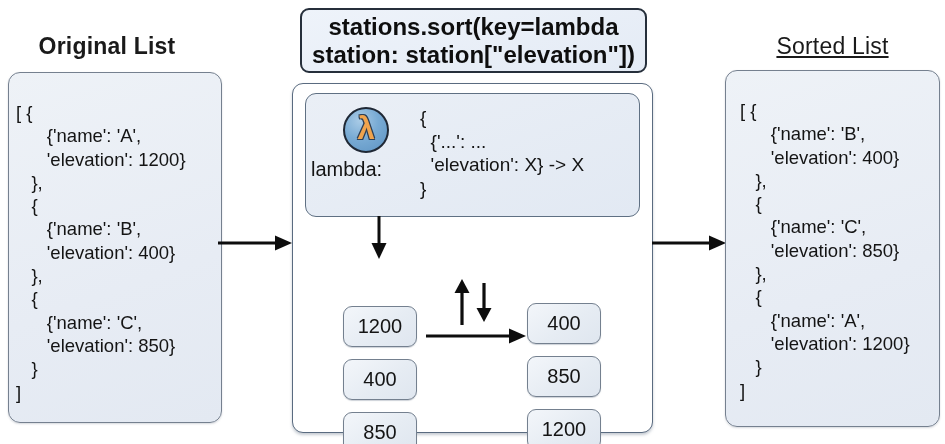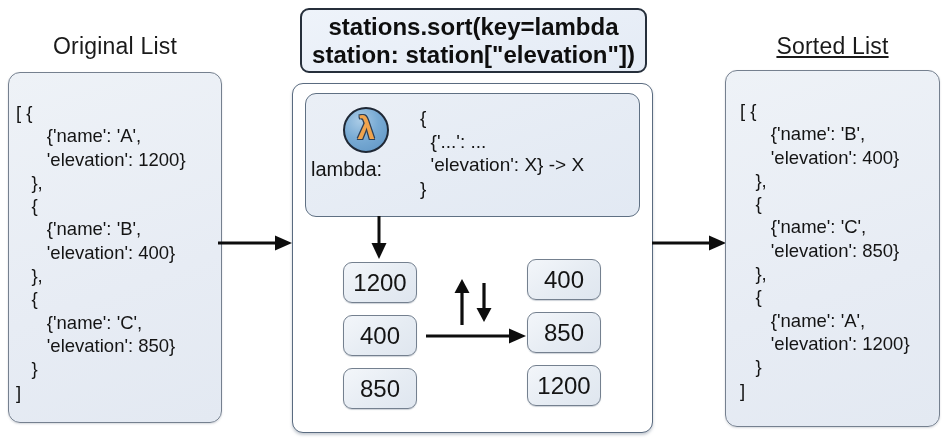--- a/index.html
+++ b/index.html
@@ -14,21 +14,21 @@
     overflow: hidden;
   }
 
   .panel-title {
     position: absolute;
     font-size: 23px;
     color: #1a1a1a;
     text-align: center;
     letter-spacing: 0.2px;
   }
-  .title-original { left: 8px;   top: 33px; width: 214px; }
+  .title-original { left: 0;   top: 33px; width: 214px; font-weight: bold; }
   .title-sorted   { left: 725px; top: 33px; width: 215px; text-decoration: underline; }
 
   .list-panel {
     position: absolute;
     background: linear-gradient(160deg, #eef2f7 0%, #e7ecf4 60%, #e3e9f2 100%);
     border: 1.5px solid #75808f;
     border-radius: 12px;
     box-shadow: 0 1px 2px rgba(90,105,125,.25);
   }
   .panel-original { left: 8px;   top: 72px; width: 214px; height: 351px; }
@@ -116,23 +116,24 @@
     color: #141414;
   }
 
   .value-box {
     position: absolute;
     width: 74px; height: 41px;
     background: linear-gradient(145deg, #f3f6fa 0%, #e6ecf3 55%, #dfe6ef 100%);
     border: 1.5px solid #74808f;
     border-radius: 9px;
     display: flex; align-items: center; justify-content: center;
-    font-size: 24px;
+    font-size: 20px;
     color: #141414;
     box-shadow: 0 1px 1px rgba(90,105,125,.3);
+    margin-top: 44px;
   }
   .ub-0 { left: 343px; top: 262px; }
   .ub-1 { left: 343px; top: 315px; }
   .ub-2 { left: 343px; top: 368px; }
   .sb-0 { left: 527px; top: 259px; }
   .sb-1 { left: 527px; top: 312px; }
   .sb-2 { left: 527px; top: 365px; }
 
   svg.arrow { position: absolute; overflow: visible; }
 </style>

